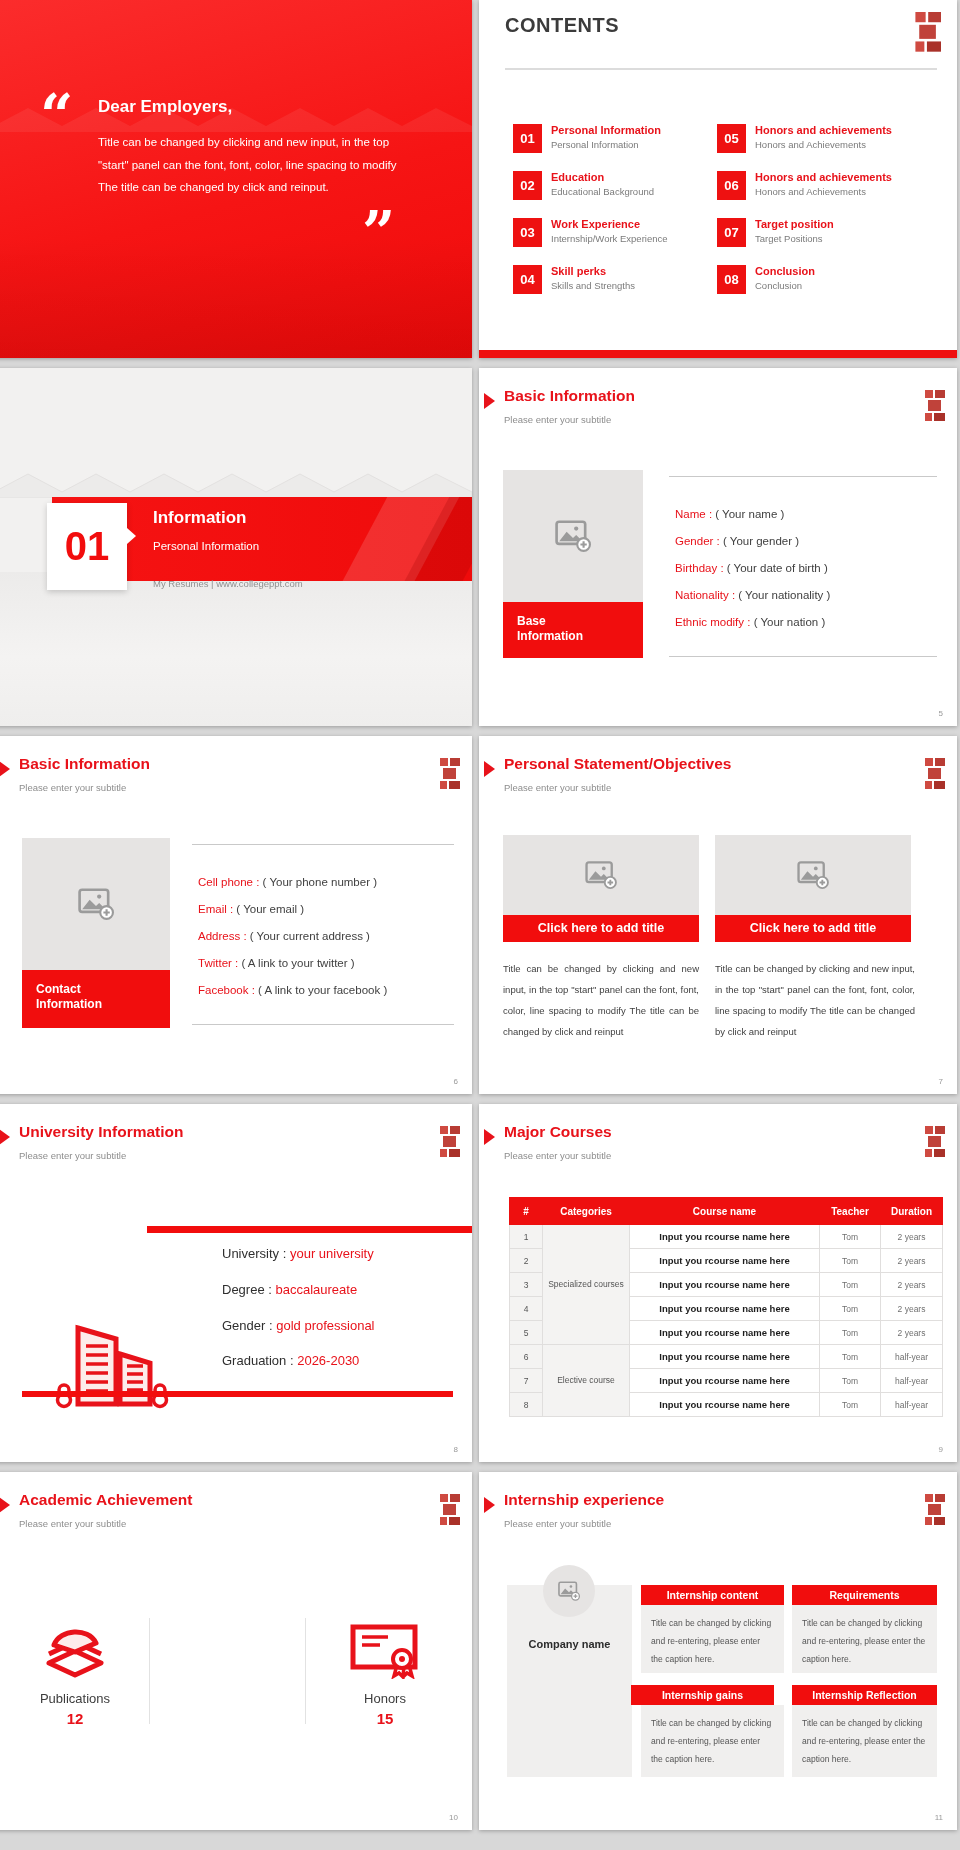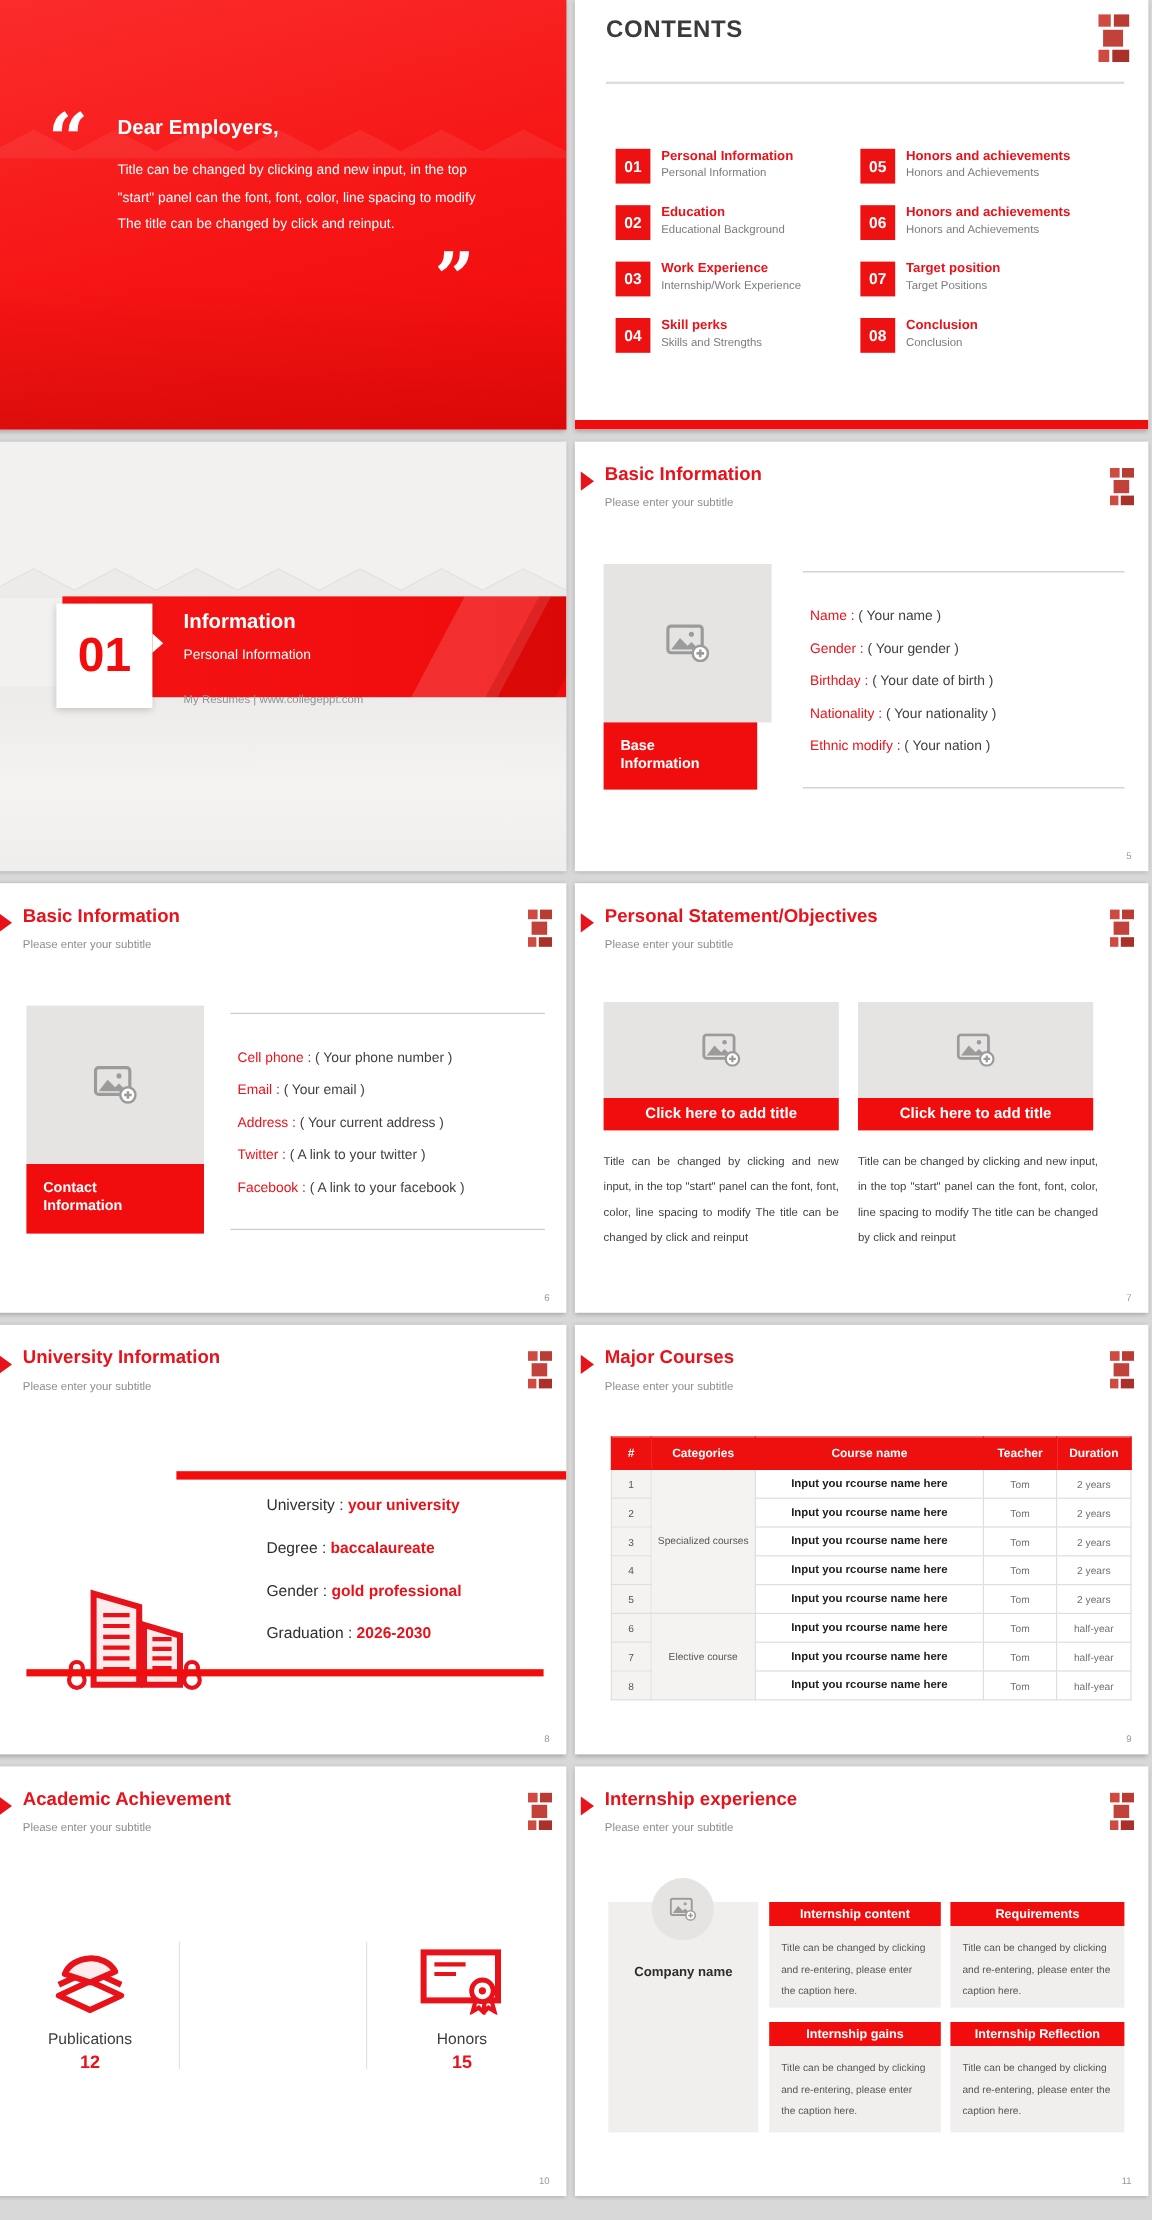--- a/index.html
+++ b/index.html
@@ -34,21 +34,21 @@
   .hline{position:absolute;height:1px;background:#c9c9c9}
   
   .info-row{position:absolute;font-size:11.5px;white-space:nowrap}
   .info-row .rl{color:var(--red);font-weight:normal}
   .info-row .rl::after{content:" :  ";color:var(--red)}
   .info-row .rv{color:#3f3f3f}
   
   .uni-row{position:absolute;font-size:13px;white-space:nowrap}
   .uni-row .ul{color:#2f2f2f}
   .uni-row .ul::after{content:" : ";color:#2f2f2f}
-  .uni-row .uv{color:var(--red);font-weight:bold}
+  .uni-row .uv{color:var(--red);font-weight:normal}
   
   .quote{font-family:"DejaVu Serif",serif;font-weight:bold;color:#fff;font-size:58px;line-height:40px}
   
   .citem-num{position:absolute;width:29px;height:29px;background:#ee1111;color:#fff;
     font-size:13px;font-weight:bold;text-align:center;line-height:29px}
   .citem-title{font-size:11px;font-weight:bold;color:var(--red);line-height:12px}
   .citem-sub{font-size:9.5px;color:#7b7b7b;margin-top:3px}
   
   .click-bar{position:absolute;background:var(--bar);color:#fff;font-weight:bold;
     font-size:12.5px;text-align:center;line-height:27px;height:27px}
@@ -175,21 +175,21 @@
   </div>
   <div class="ph-box" style="left:24px;top:102px;width:140px;height:132px">
     <svg width="36" height="32" viewBox="0 0 34 30">
       <rect x="1.5" y="1.5" width="27" height="21" rx="2.5" fill="none" stroke="#9b9b9b" stroke-width="2.5"></rect>
       <circle cx="20" cy="8" r="2" fill="#9b9b9b"></circle>
       <path d="M4 20 L11 11 L17 17 L20 14 L26 20 Z" fill="#9b9b9b"></path>
       <circle cx="27" cy="23" r="6" fill="#fff" stroke="#9b9b9b" stroke-width="2"></circle>
       <path d="M27 20 v6 M24 23 h6" stroke="#9b9b9b" stroke-width="2" fill="none"></path>
     </svg>
   </div>
-  <div class="red-label" style="left:24px;top:234px;width:128px;height:56px">
+  <div class="red-label" style="left:24px;top:234px;width:140px;height:56px">
     <div style="width:90px">Base Information</div>
   </div>
   <div class="hline" style="left:190px;top:108px;width:268px"></div>
   <div class="info-row" style="left:196px;top:140px"><span class="rl">Name</span><span class="rv">( Your name )</span></div>
   <div class="info-row" style="left:196px;top:167px"><span class="rl">Gender</span><span class="rv">( Your gender )</span></div>
   <div class="info-row" style="left:196px;top:194px"><span class="rl">Birthday</span><span class="rv">( Your date of birth )</span></div>
   <div class="info-row" style="left:196px;top:221px"><span class="rl">Nationality</span><span class="rv">( Your nationality )</span></div>
   <div class="info-row" style="left:196px;top:248px"><span class="rl">Ethnic modify</span><span class="rv">( Your nation )</span></div>
   <div class="hline" style="left:190px;top:288px;width:268px"></div>
   <div class="pagenum">5</div>
@@ -448,20 +448,20 @@
     </svg>
   </div>
   <div class="abs" style="left:28px;top:166px;width:125px;text-align:center;font-size:11px;font-weight:bold;color:#2c2c2c">Company name</div>
 
   <div class="icard-head" style="left:162px;top:113px;width:143px">Internship content</div>
   <div class="icard-body" style="left:162px;top:133px;width:143px;height:68px">Title can be changed by clicking and re-entering, please enter the caption here.</div>
 
   <div class="icard-head" style="left:313px;top:113px;width:145px">Requirements</div>
   <div class="icard-body" style="left:313px;top:133px;width:145px;height:68px">Title can be changed by clicking and re-entering, please enter the caption here.</div>
 
-  <div class="icard-head" style="left:162px;top:213px;width:143px">Internship gains</div>
+  <div class="icard-head" style="left:152px;top:213px;width:143px">Internship gains</div>
   <div class="icard-body" style="left:162px;top:233px;width:143px;height:72px">Title can be changed by clicking and re-entering, please enter the caption here.</div>
 
   <div class="icard-head" style="left:313px;top:213px;width:145px">Internship Reflection</div>
   <div class="icard-body" style="left:313px;top:233px;width:145px;height:72px">Title can be changed by clicking and re-entering, please enter the caption here.</div>
 
   <div class="pagenum">11</div>
 </div>
 
 </body></html>

